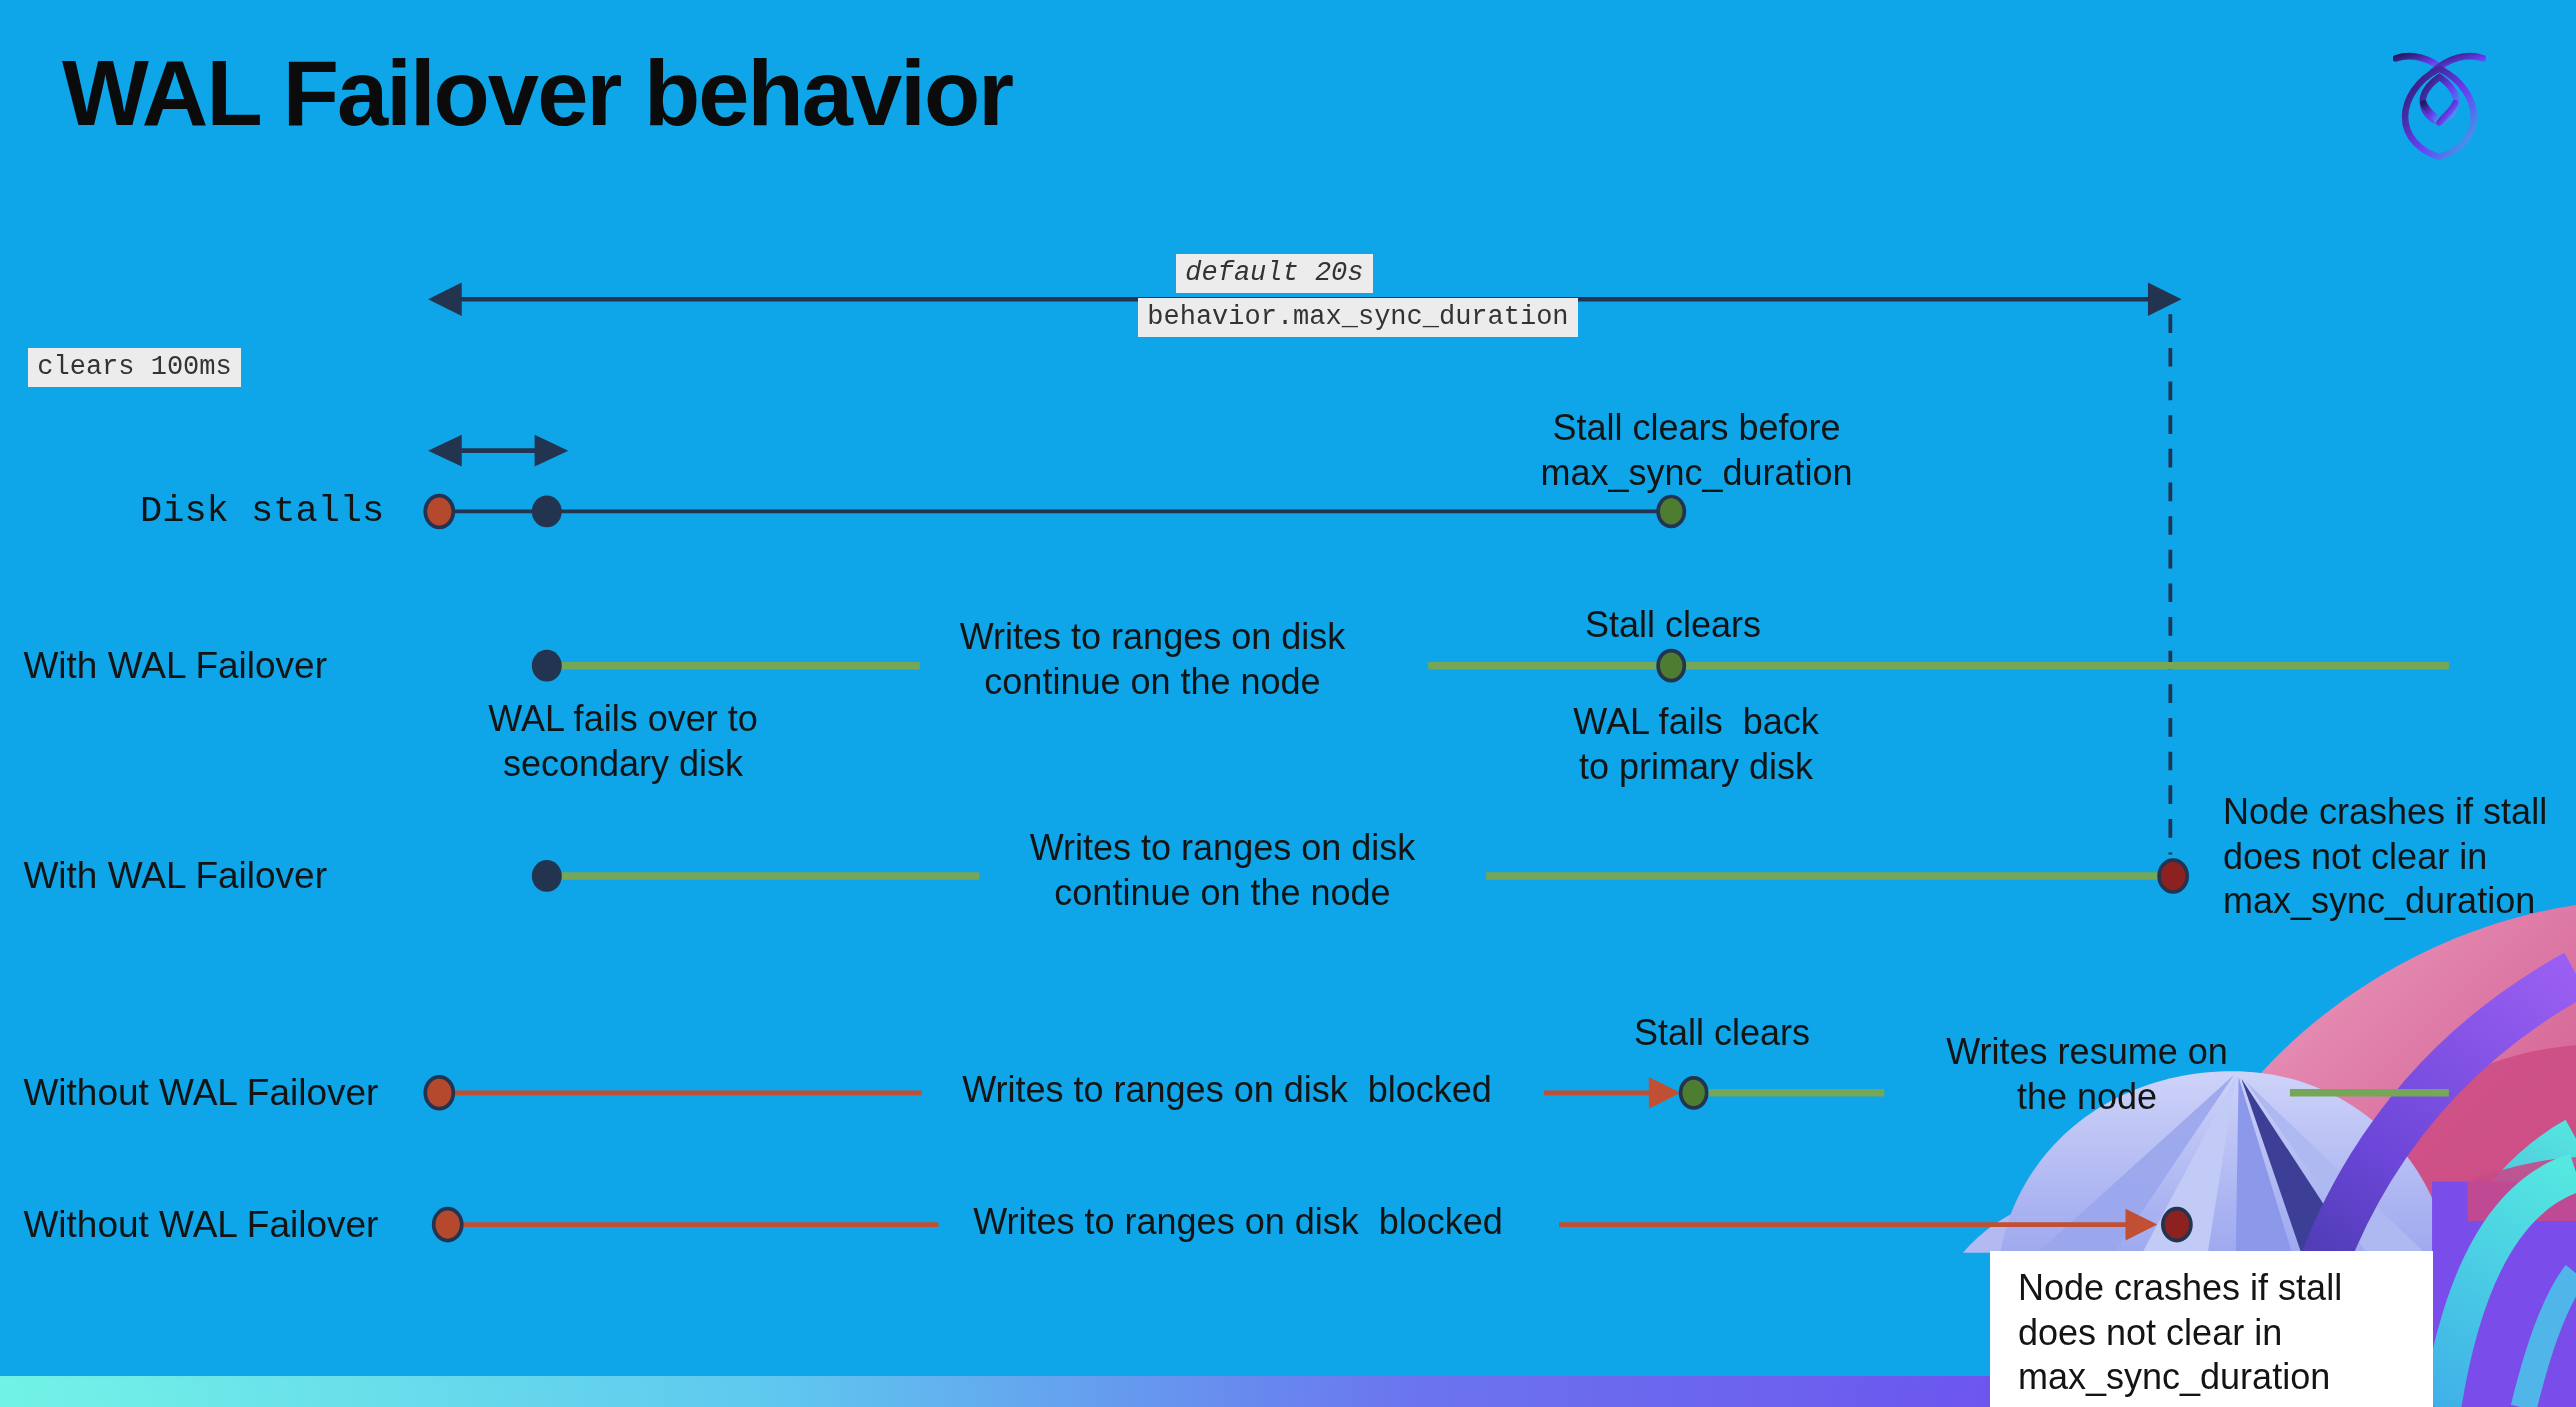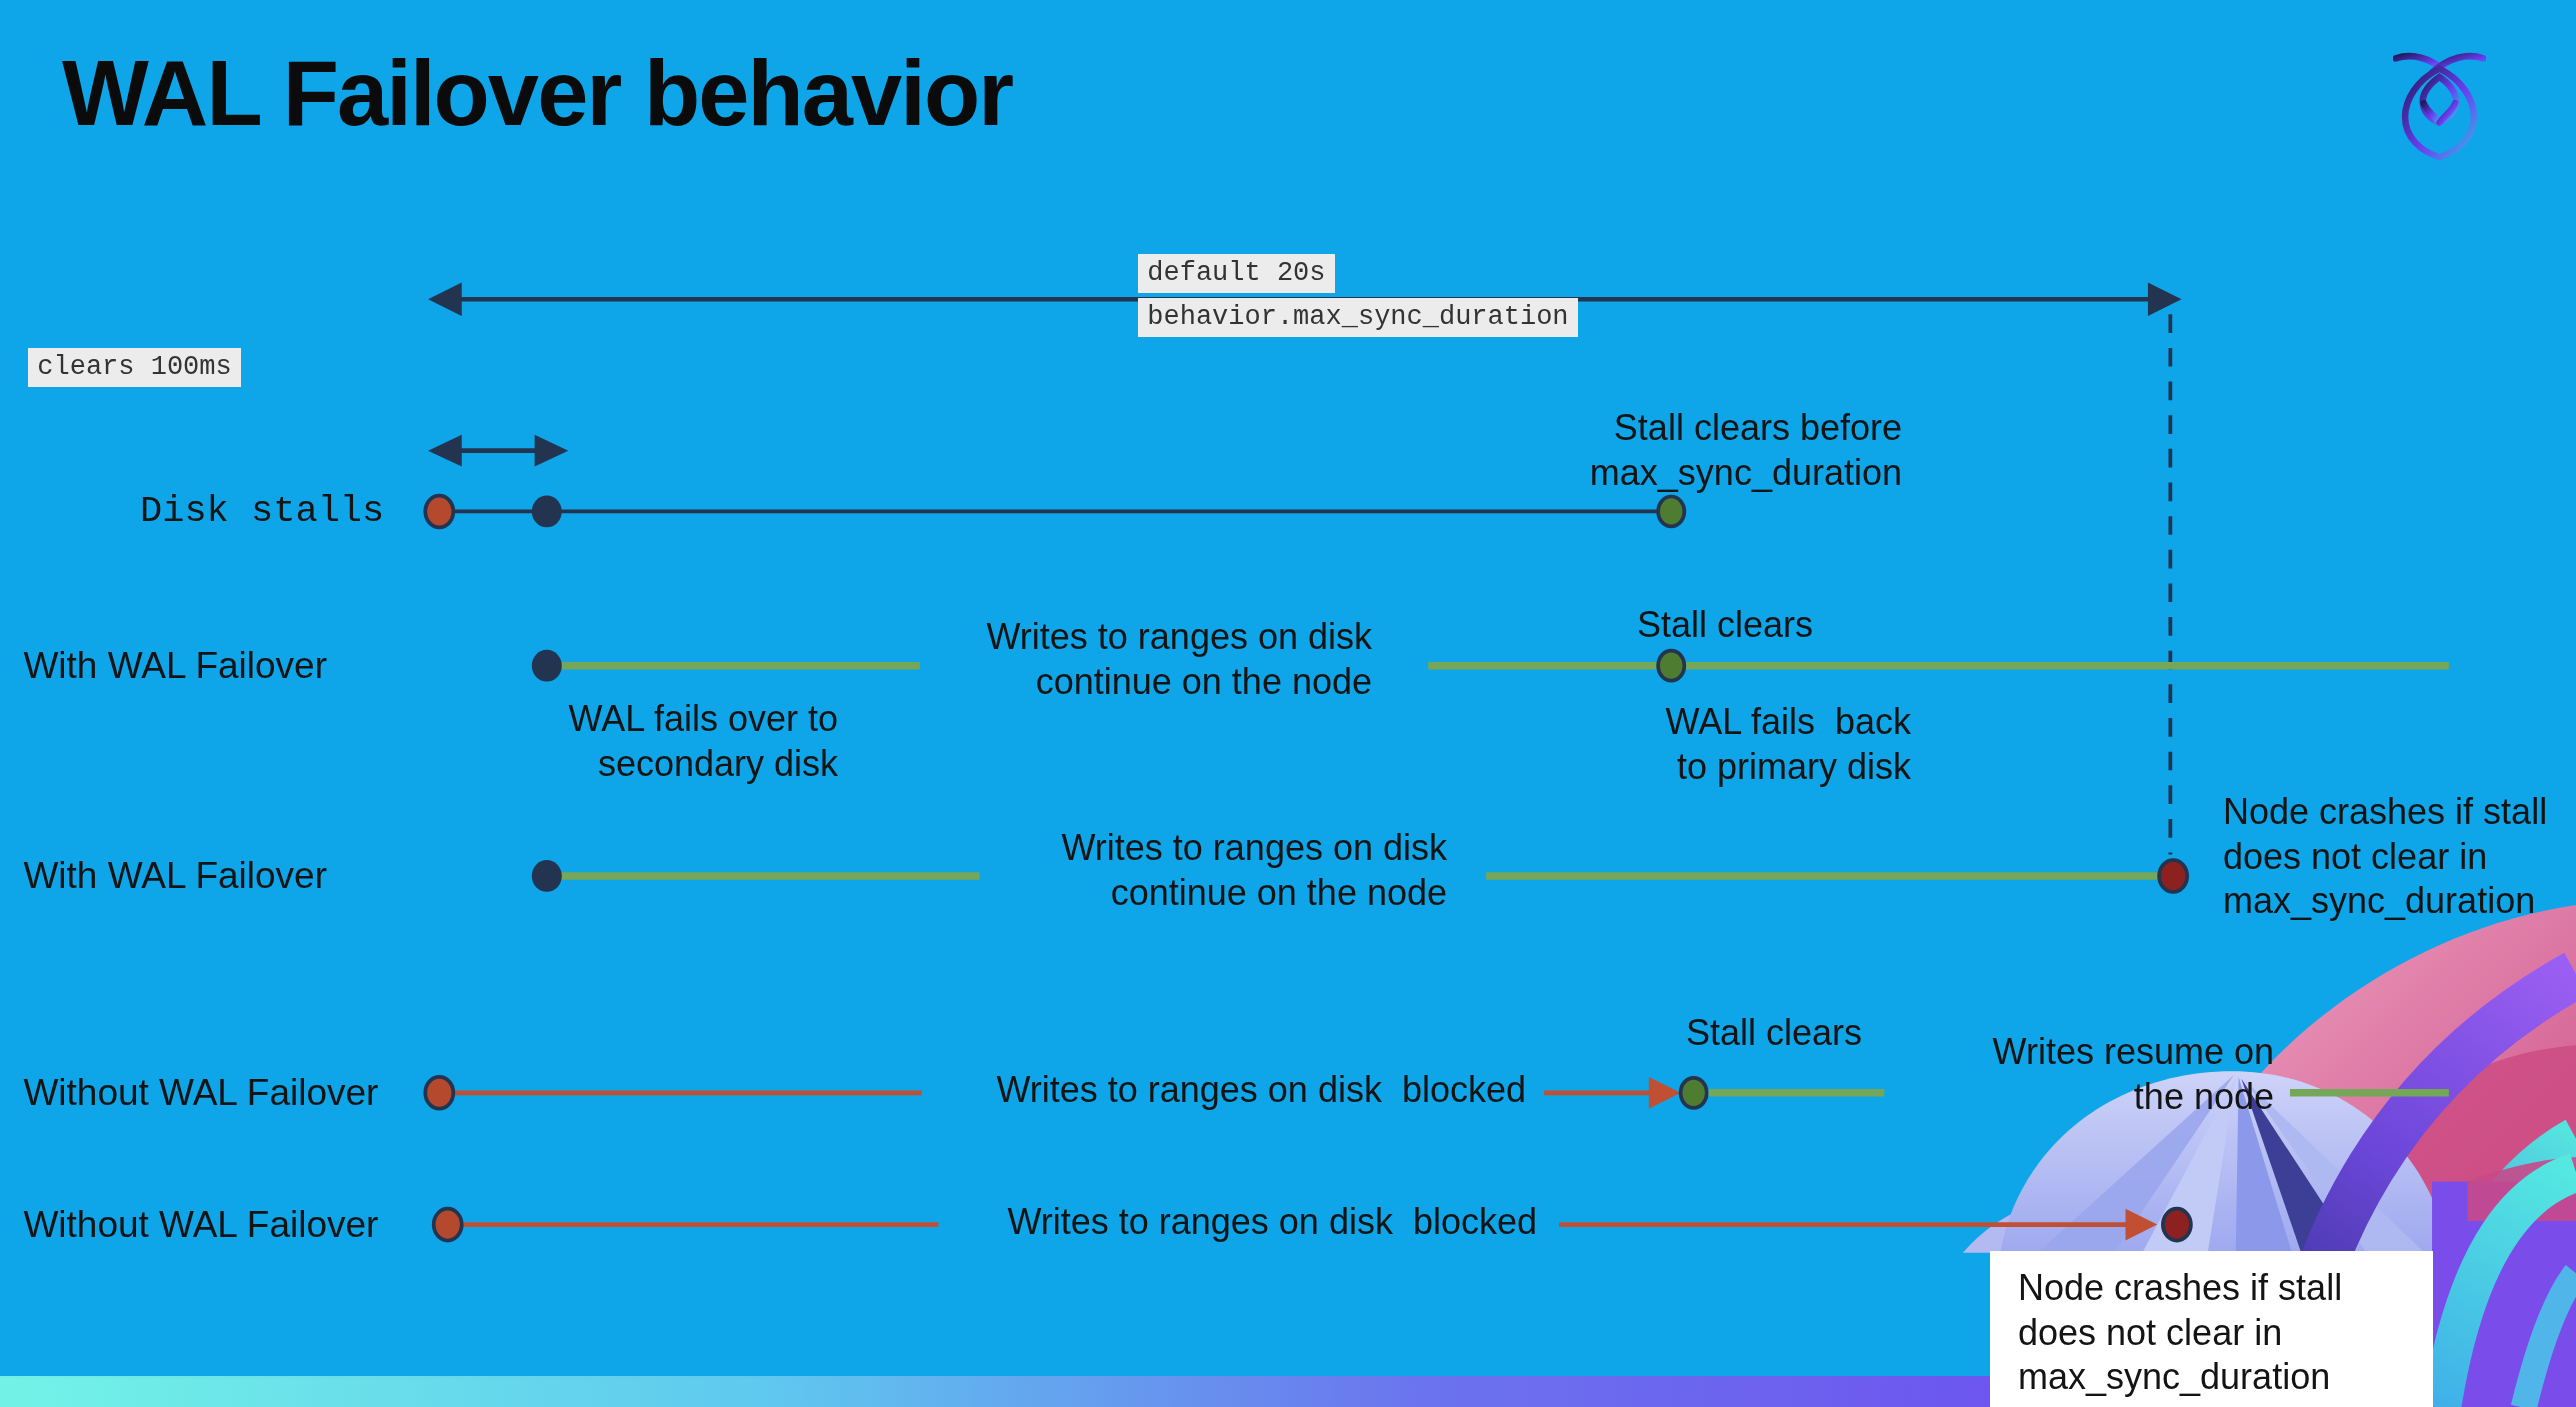--- a/index.html
+++ b/index.html
@@ -4,21 +4,21 @@
 <style>
   html,body{margin:0;padding:0;background:#ffffff;}
   .stage{position:relative;width:2576px;height:1408px;background:#0ea5e9;overflow:hidden;
          font-family:"Liberation Sans","DejaVu Sans",sans-serif;color:#141414;}
   .stage svg.layer{position:absolute;left:0;top:0;width:2576px;height:1408px;}
   .title{position:absolute;left:62px;top:41px;font-size:92px;font-weight:800;letter-spacing:-1.9px;color:#0b0b0b;}
   .code{position:absolute;font-family:"Liberation Mono","DejaVu Sans Mono",monospace;
         font-size:27px;color:#333;background:#ececec;padding:4.7px 9.3px;white-space:pre;line-height:1.1;}
   .lbl{position:absolute;font-size:36px;line-height:1.24;color:#141414;white-space:pre-wrap;}
   .rowlbl{position:absolute;font-size:37px;color:#141414;white-space:pre;}
-  .ctr{text-align:right;}
+  .ctr{text-align:center;}
   .rt{font-family:Liberation Mono, monospace;}
   .notebox{position:absolute;left:1990px;top:1251px;width:443px;height:157px;background:#ffffff;}
   .notebox .lbl{position:absolute;left:28px;top:15px;}
   .logo{position:absolute;left:2393px;top:47px;width:93px;height:114px;}
 </style>
 </head>
 <body>
 
 <div class="stage">
 
@@ -147,21 +147,21 @@
       <path d="M58 26 C40 10 20 5 3 11"></path>
       <path d="M42 26 C60 10 80 5 97 11"></path>
       <path d="M50 22 C74 34 87 55 87 74 C87 96 70 111 50 117 C30 111 13 96 13 74 C13 55 26 34 50 22 Z"></path>
       <path d="M50 31 C62 39 68 49 68 57 C68 68 60 76 50 80 C40 76 32 68 32 57 C32 49 38 39 50 31 Z"></path>
       <path d="M50 112 L50 80"></path>
       <path d="M50 80 C44 72 36 67 33 59"></path>
       <path d="M50 80 C56 72 64 67 67 59"></path>
     </g>
   </svg>
 
-  <div class="code" style="left:1138px;top:254px;">default 20s</div>
+  <div class="code" style="left:1176px;top:254px;font-style:italic;">default 20s</div>
   <div class="code" style="left:1138px;top:298px;">behavior.max_sync_duration</div>
   <div class="code" style="left:28px;top:348px;">clears 100ms</div>
 
   <div class="rowlbl rt" style="left:140px;top:490px;width:252px;">Disk stalls</div>
   <div class="rowlbl" style="left:23.4px;top:645px;">With WAL Failover</div>
   <div class="rowlbl" style="left:23.4px;top:855px;">With WAL Failover</div>
   <div class="rowlbl" style="left:23.4px;top:1072px;">Without WAL Failover</div>
   <div class="rowlbl" style="left:23.4px;top:1204px;">Without WAL Failover</div>
 
   <div class="lbl ctr" style="left:1491px;top:406px;width:411px;">Stall clears before

